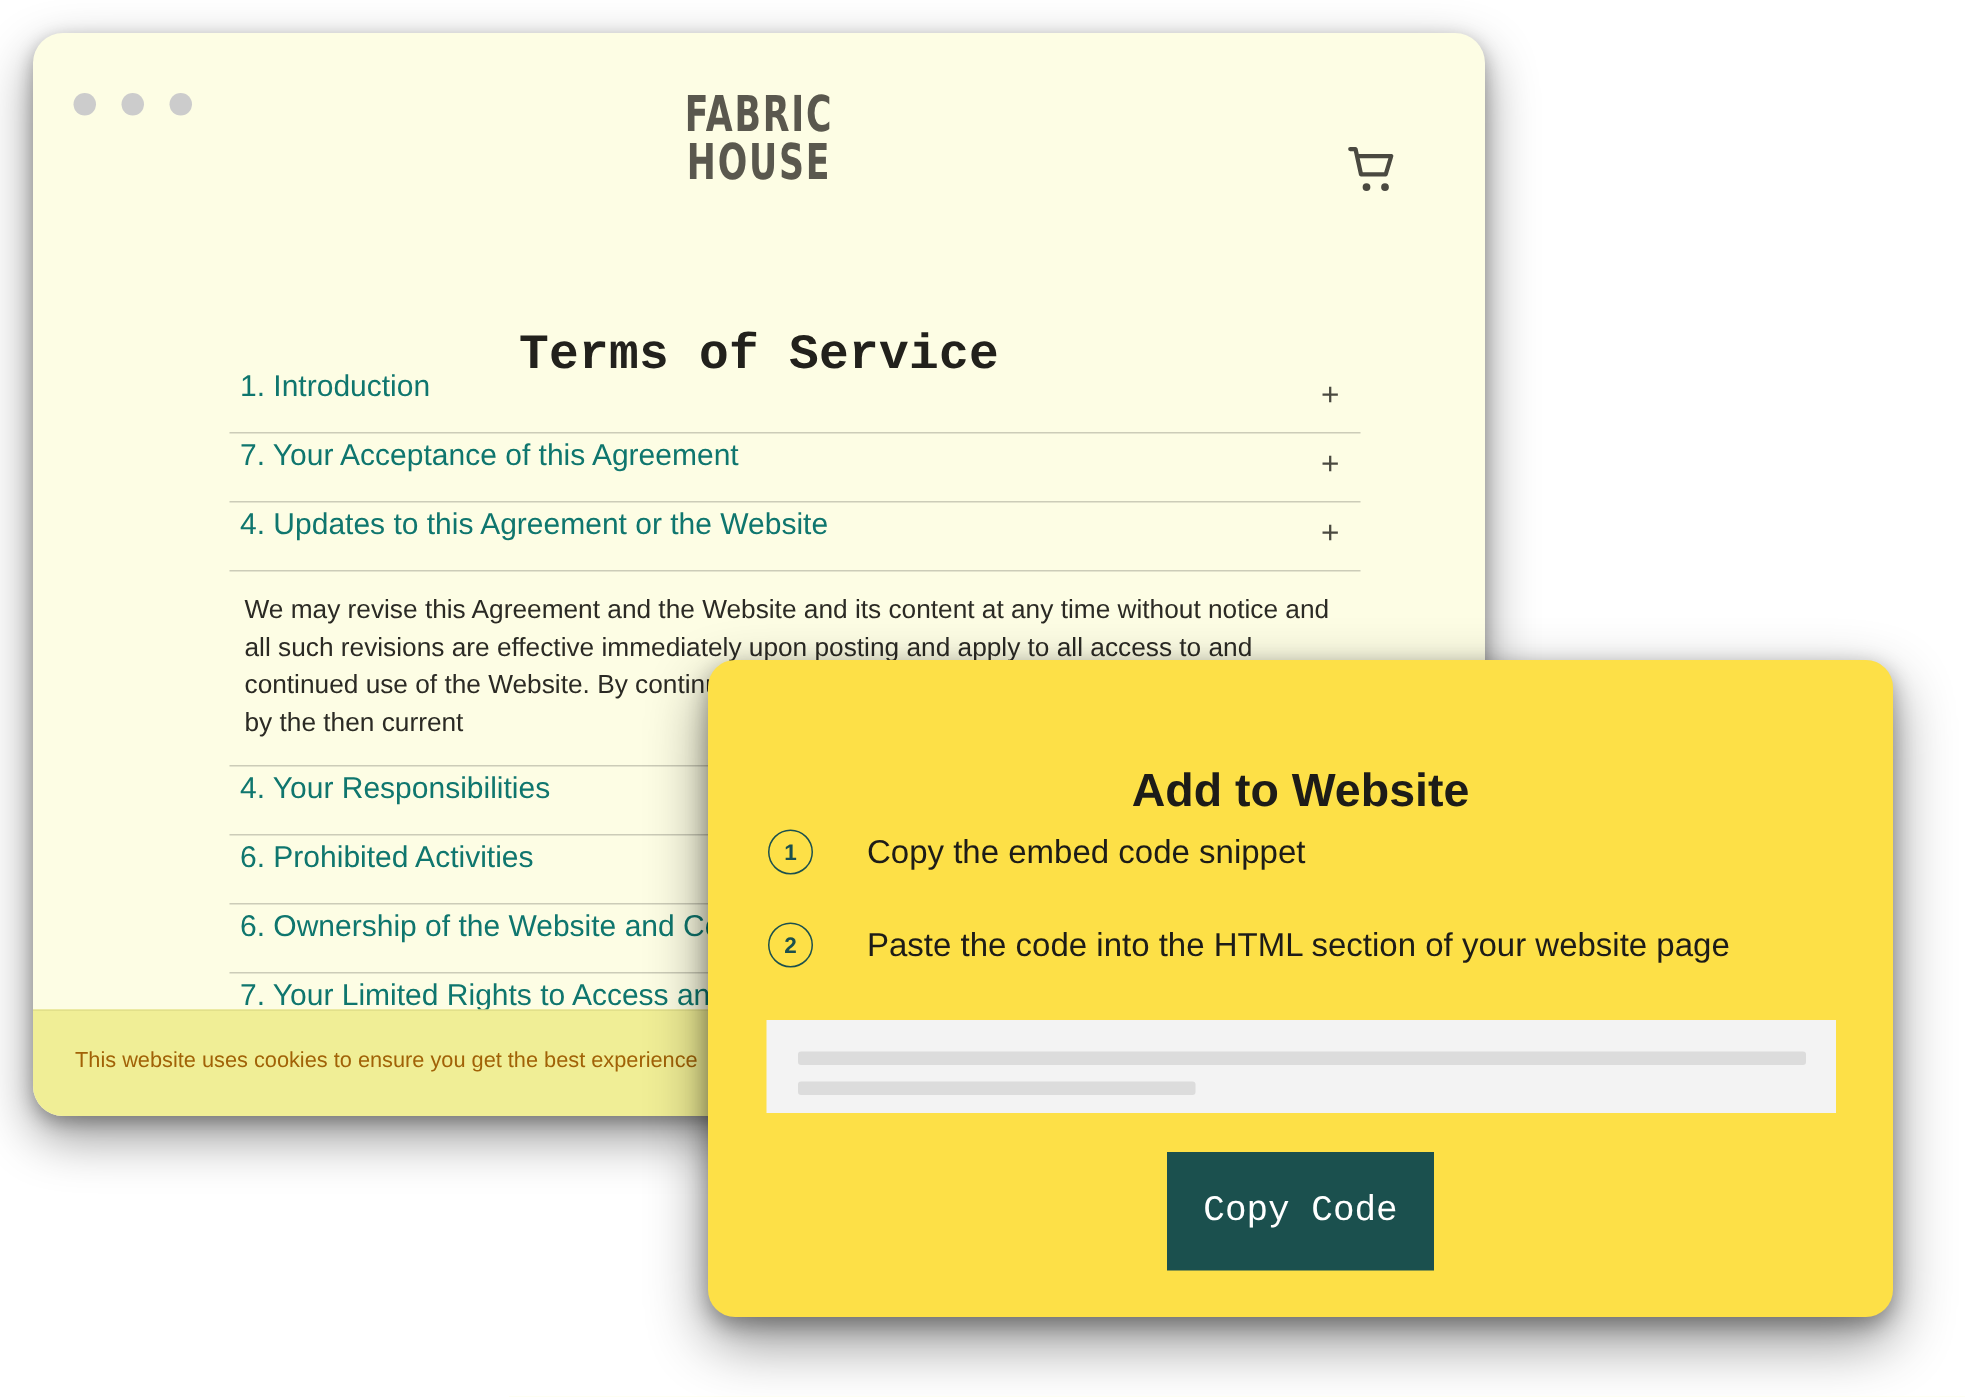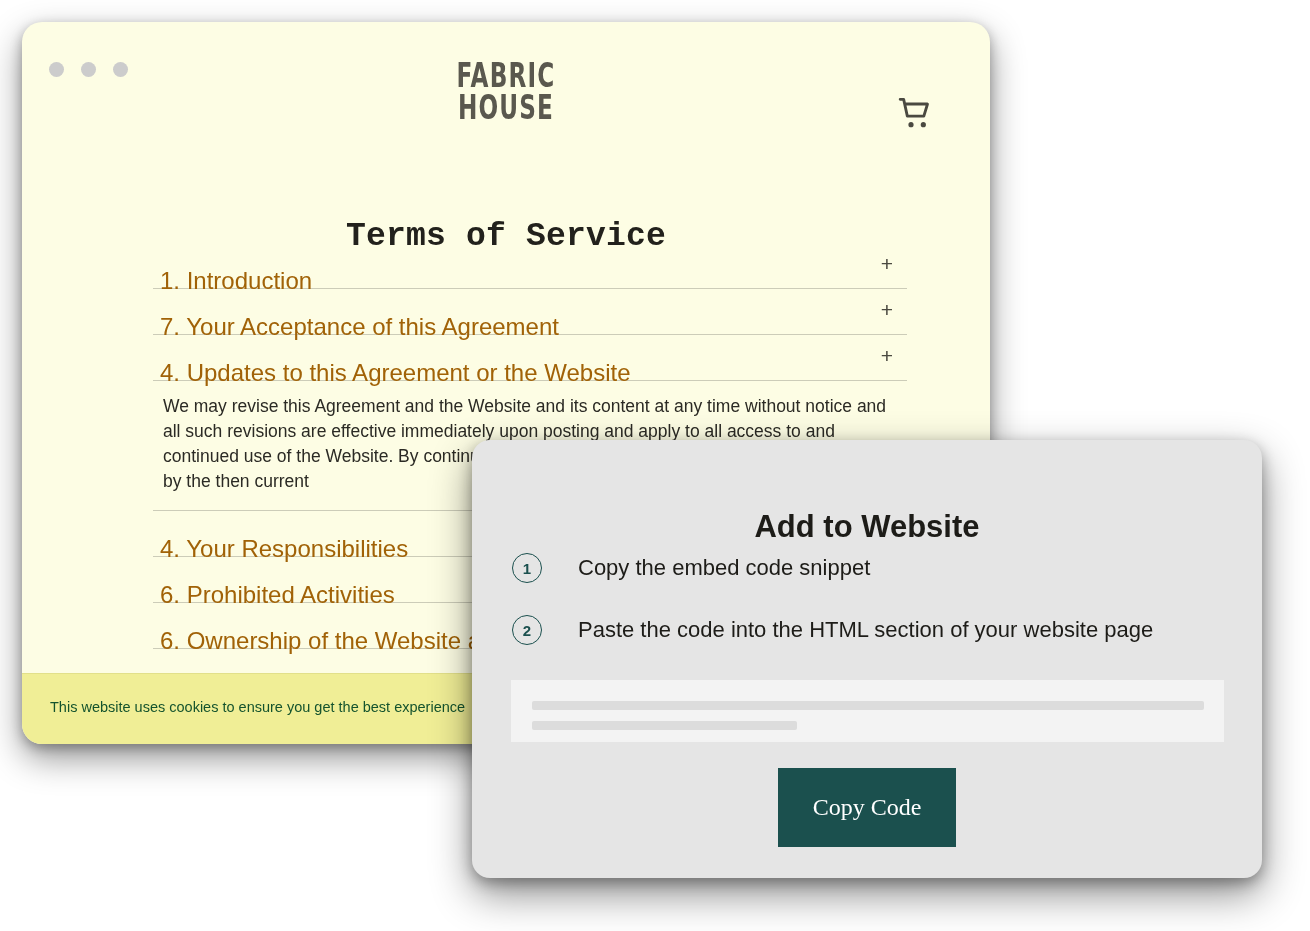--- a/index.html
+++ b/index.html
@@ -95,23 +95,23 @@
   }
   .acc-item {
     position: relative;
     border-bottom: 1px solid #ccccb8;
     height: 45px;
     cursor: pointer;
   }
   .acc-label {
     position: absolute;
     left: 7px;
-    top: 24px;
-    font-size: 24px;
-    color: #a16207;
+    top: 4px;
+    font-size: 20px;
+    color: #0f766e;
     white-space: nowrap;
   }
   .acc-plus {
     position: absolute;
     right: 14px;
     top: 9px;
     font-size: 21px;
     color: #4a4940;
     font-weight: 300;
   }
@@ -131,32 +131,32 @@
     width: 100%;
     height: 70px;
     background: #f0ee96;
     border-top: 1px solid #e2e08a;
   }
   #cookie-text {
     position: absolute;
     left: 28px;
     top: 25px;
     font-size: 14.5px;
-    color: #14532d;
+    color: #a16207;
     white-space: nowrap;
   }
 
   
   #add-to-website-modal {
     position: absolute;
     left: 472px;
     top: 440px;
     width: 790px;
     height: 438px;
-    background: #e5e5e5;
+    background: #fde047;
     border-radius: 18px;
     box-shadow: 0 16px 40px rgba(0,0,0,0.45), 0 5px 14px rgba(0,0,0,0.3);
     overflow: hidden;
   }
   #modal-title {
     position: absolute;
     left: 0;
     right: 0;
     top: 43px;
     text-align: center;
@@ -211,21 +211,21 @@
 
   #copy-code-button {
     position: absolute;
     left: 306px;
     top: 328px;
     width: 178px;
     height: 79px;
     background: #1b504e;
     color: #ffffff;
     border: none;
-    font-family: Liberation Serif, serif;
+    font-family: Liberation Mono, monospace;
     font-size: 24px;
     cursor: pointer;
   }
 </style>
 </head>
 <body>
 
 <div id="browser-window">
 
   <div id="window-controls">

